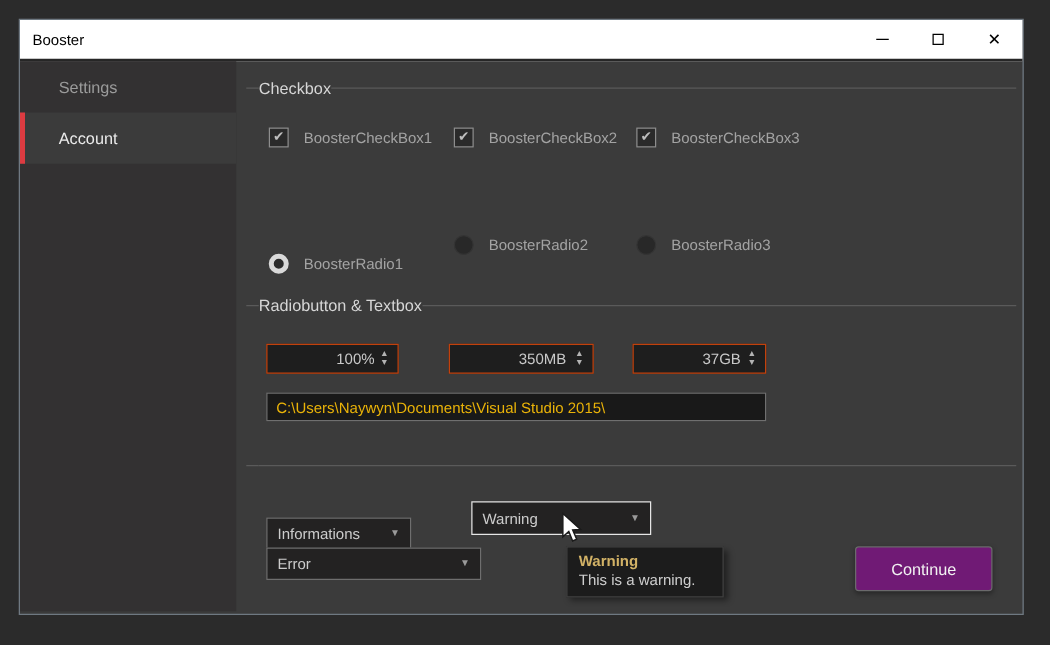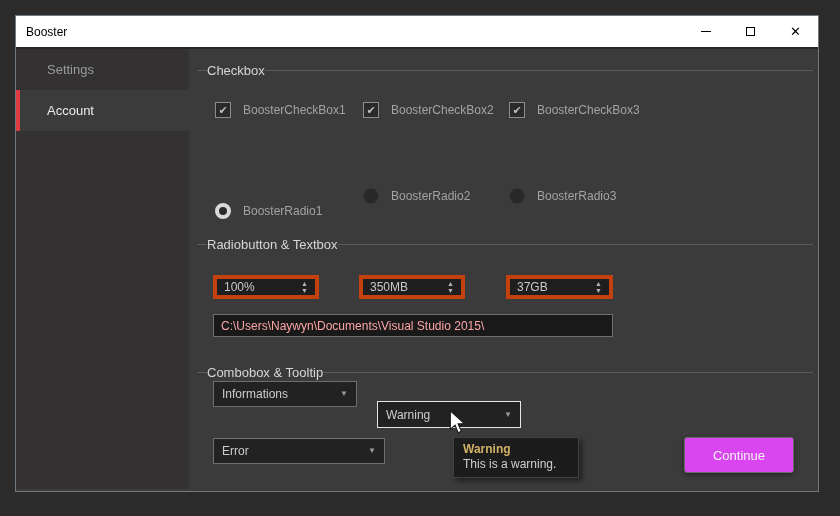--- a/index.html
+++ b/index.html
@@ -72,31 +72,31 @@
 
   
   .radio {
     width: 16px; height: 16px; border-radius: 50%;
     background: #282828; border: 1px solid #343434; flex: none;
   }
   .rb-item.selected .radio { border: 4px solid #d9d9d9; background: #2b2b2b; }
 
   
   .spinner {
-    height: 24px; background: #1e1e1e; border: 4px solid #c2410c;
-    display: flex; align-items: center;
+    height: 24px; background: #1e1e1e; border: 1px solid #c2410c;
+    display: flex; align-items: center; padding-left: 48px;
   }
   .spin-value { flex: 1; color: #c9c9c9; font-size: 12px; padding-left: 7px; }
   .spin-arrows { display: flex; flex-direction: column; justify-content: center; padding-right: 7px; }
   .spin-up, .spin-down { font-size: 7px; color: #b3b3b3; line-height: 7px; text-align: center; }
 
   
   .textbox {
     height: 23px; background: #191919; border: 1px solid #6f6f6f;
-    color: #fca5a5; font-size: 12px; padding: 0 7px;
+    color: #eab308; font-size: 12px; padding: 0 7px;
     font-family: "Liberation Sans", sans-serif; width: 400px; outline: none;
   }
 
   
   .combo {
     height: 26px; background: #232222; border: 1px solid #6e6e6e;
     display: flex; align-items: center;
   }
   .combo.hovered { border: 1px solid #e6e6e6; }
   .combo-value { flex: 1; color: #cccccc; font-size: 12px; padding-left: 8px; white-space: nowrap; }
@@ -106,21 +106,21 @@
   .tooltip {
     background: #1c1c1c; border: 1px solid #414141;
     box-shadow: 3px 3px 5px rgba(0,0,0,0.45);
     padding: 4px 9px 6px 9px; width: 126px;
   }
   .tooltip-title { color: #d2b266; font-size: 12px; font-weight: bold; }
   .tooltip-body { color: #cfcfcf; font-size: 12px; margin-top: 1px; white-space: nowrap; }
 
   
   .btn {
-    width: 110px; height: 36px; background: #d946ef;
+    width: 110px; height: 36px; background: #701a75;
     border: 1px solid #6a6a6b; border-radius: 3px;
     color: #f2f2f2; font-size: 13px;
     display: flex; align-items: center; justify-content: center;
     box-shadow: 0 2px 4px rgba(0,0,0,0.35);
     cursor: default;
   }
 
   .cursor-svg { pointer-events: none; }
 </style>
 </head>
@@ -203,44 +203,43 @@
         <span class="sec-line"></span>
       </div>
 
       <div class="abs spinner" style="left:24px; top:226px; width:106px">
         <span class="spin-value">100%</span>
         <span class="spin-arrows">
           <span class="spin-up">▲</span>
           <span class="spin-down">▼</span>
         </span>
       </div>
-      <div class="abs spinner" style="left:170px; top:226px; width:106px">
+      <div class="abs spinner" style="left:170px; top:226px; width:116px">
         <span class="spin-value">350MB</span>
         <span class="spin-arrows">
           <span class="spin-up">▲</span>
           <span class="spin-down">▼</span>
         </span>
       </div>
       <div class="abs spinner" style="left:317px; top:226px; width:107px">
         <span class="spin-value">37GB</span>
         <span class="spin-arrows">
           <span class="spin-up">▲</span>
           <span class="spin-down">▼</span>
         </span>
       </div>
 
       <input class="abs textbox" style="left: 24px; top: 265px;" readonly="" value="C:\Users\Naywyn\Documents\Visual Studio 2015\">
 
       <div class="sec-header" style="top:314px">
         <span class="sec-dash"></span>
-        <span class="sec-title">Combobox &amp; Tooltip</span>
         <span class="sec-line"></span>
       </div>
 
-      <div class="abs combo" style="left:24px; top:332px; width:144px">
+      <div class="abs combo" style="left:24px; top:365px; width:116px">
         <span class="combo-value">Informations</span>
         <span class="combo-arrow">▼</span>
       </div>
       <div class="abs combo hovered" style="left:188px; top:352px; width:144px; height:27px">
         <span class="combo-value">Warning</span>
         <span class="combo-arrow">▼</span>
       </div>
       <div class="abs combo" style="left:24px; top:389px; width:172px">
         <span class="combo-value">Error</span>
         <span class="combo-arrow">▼</span>

